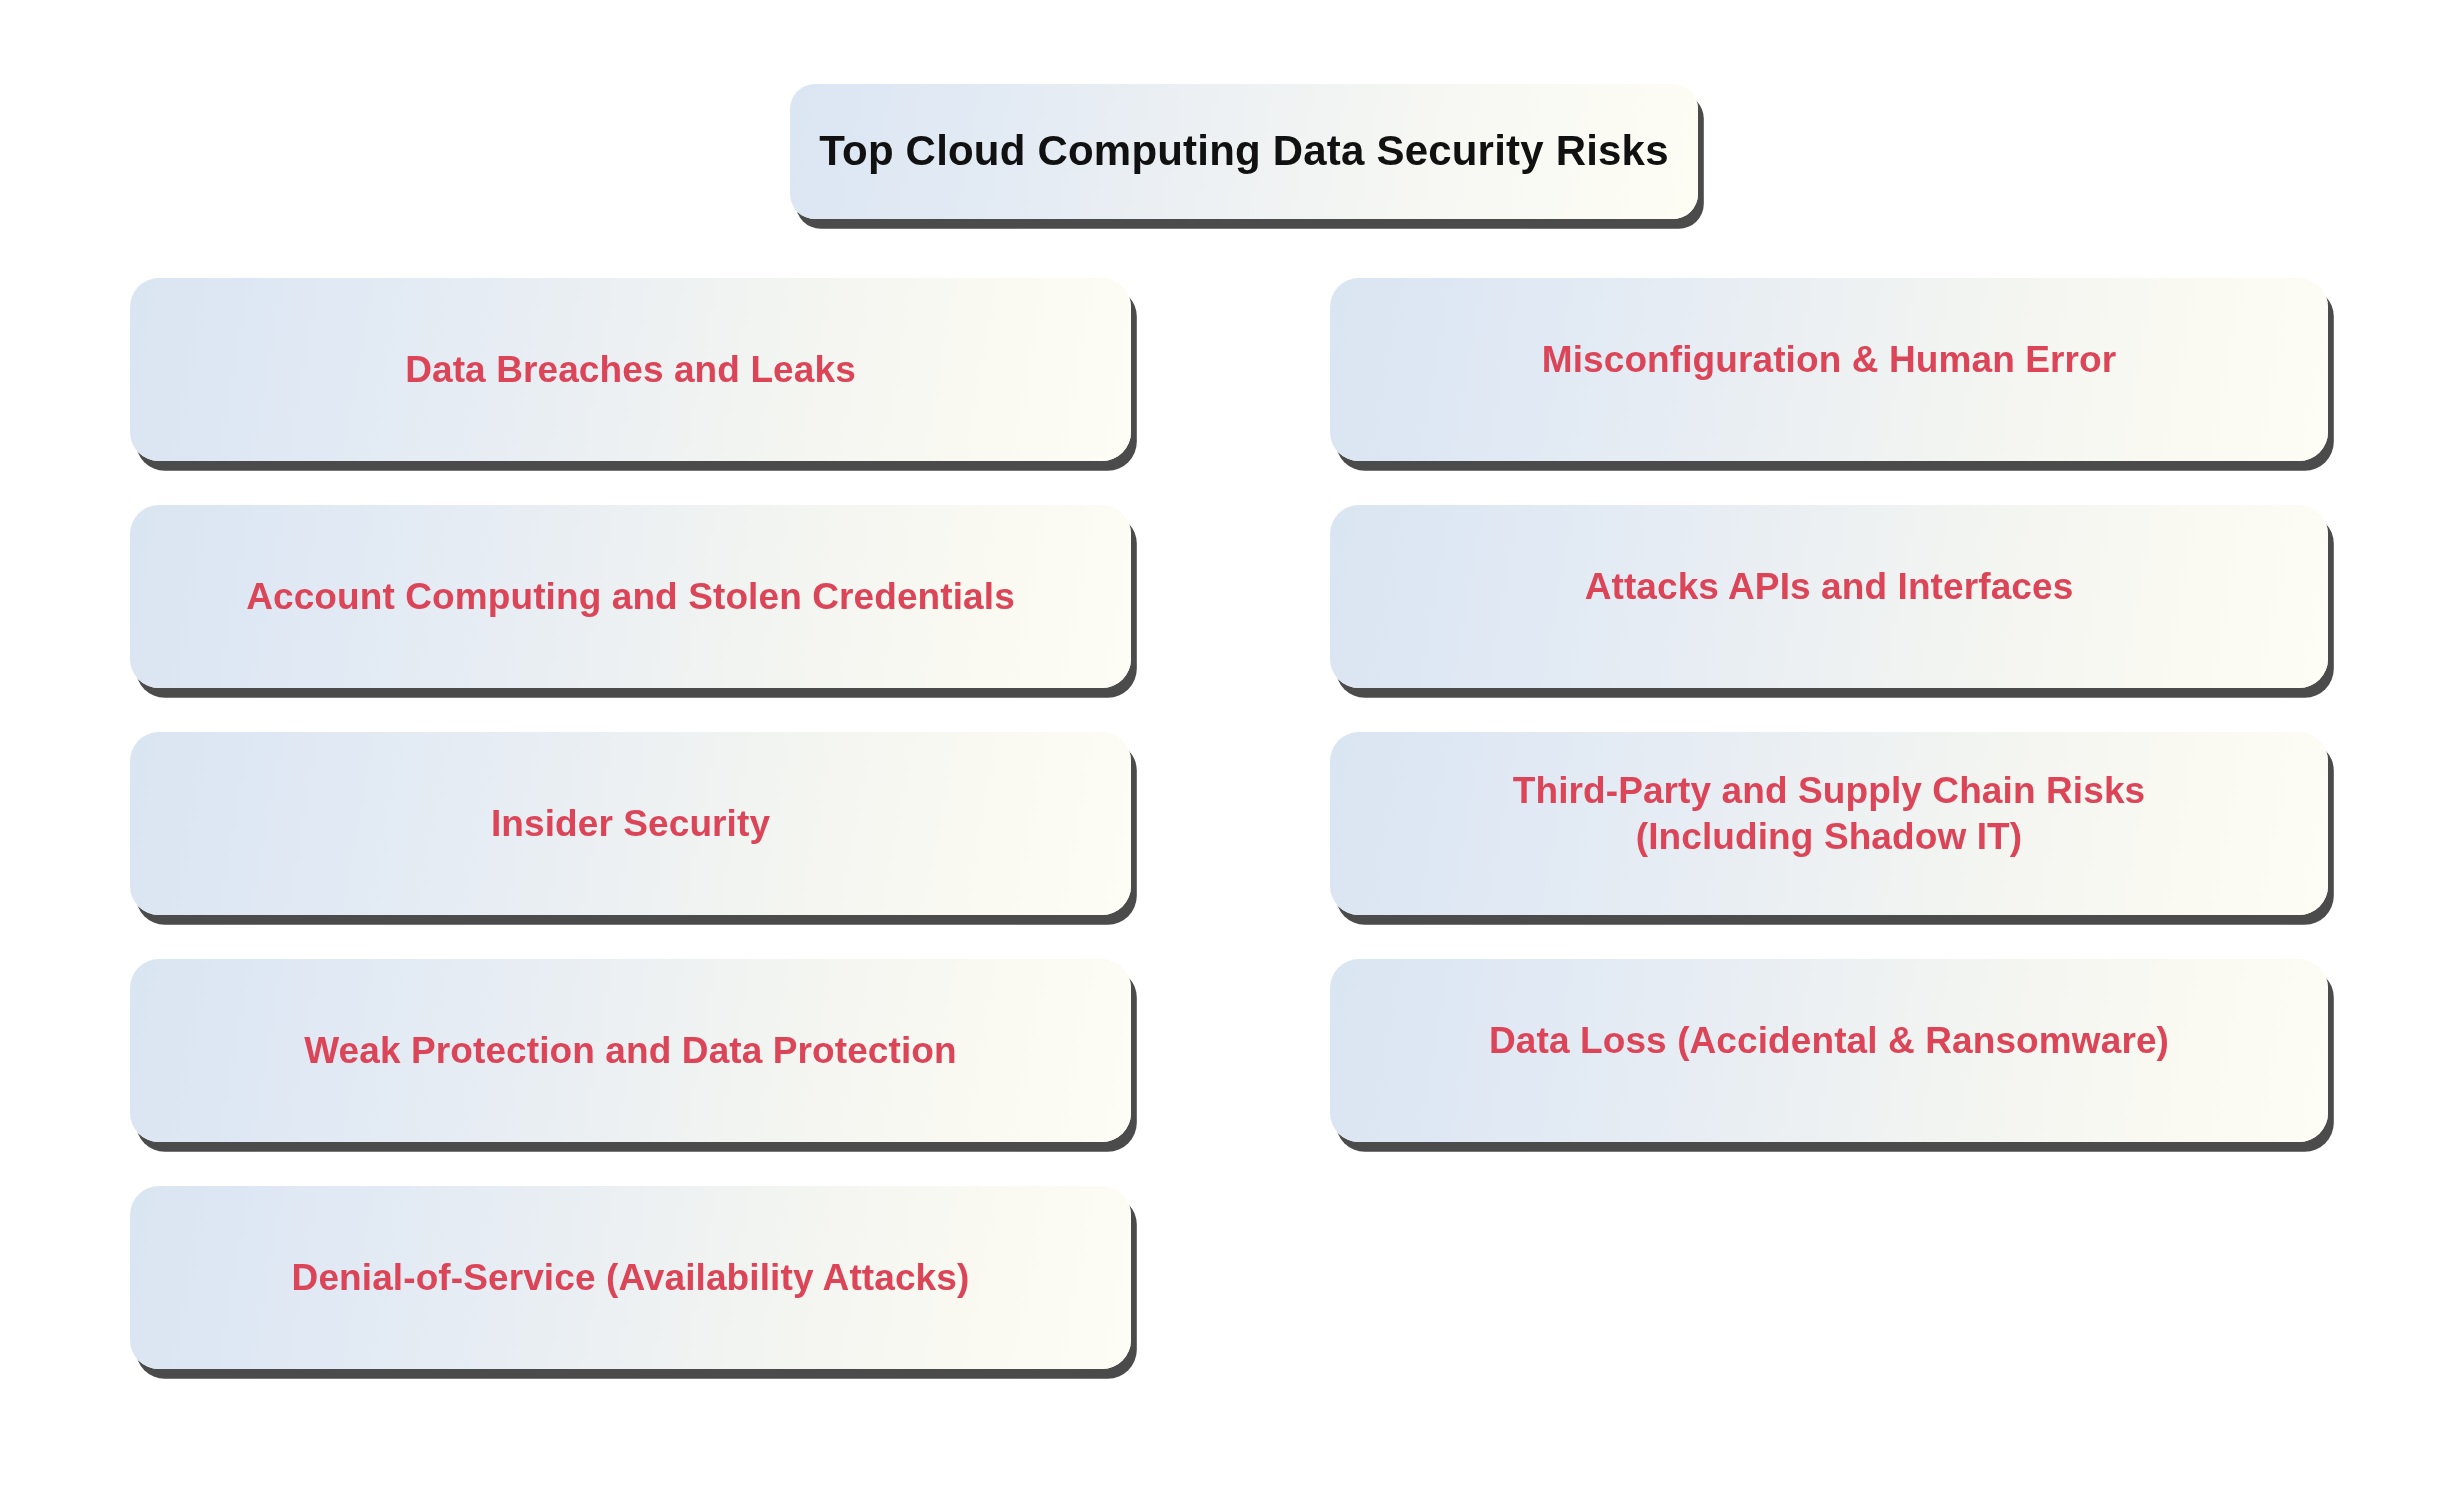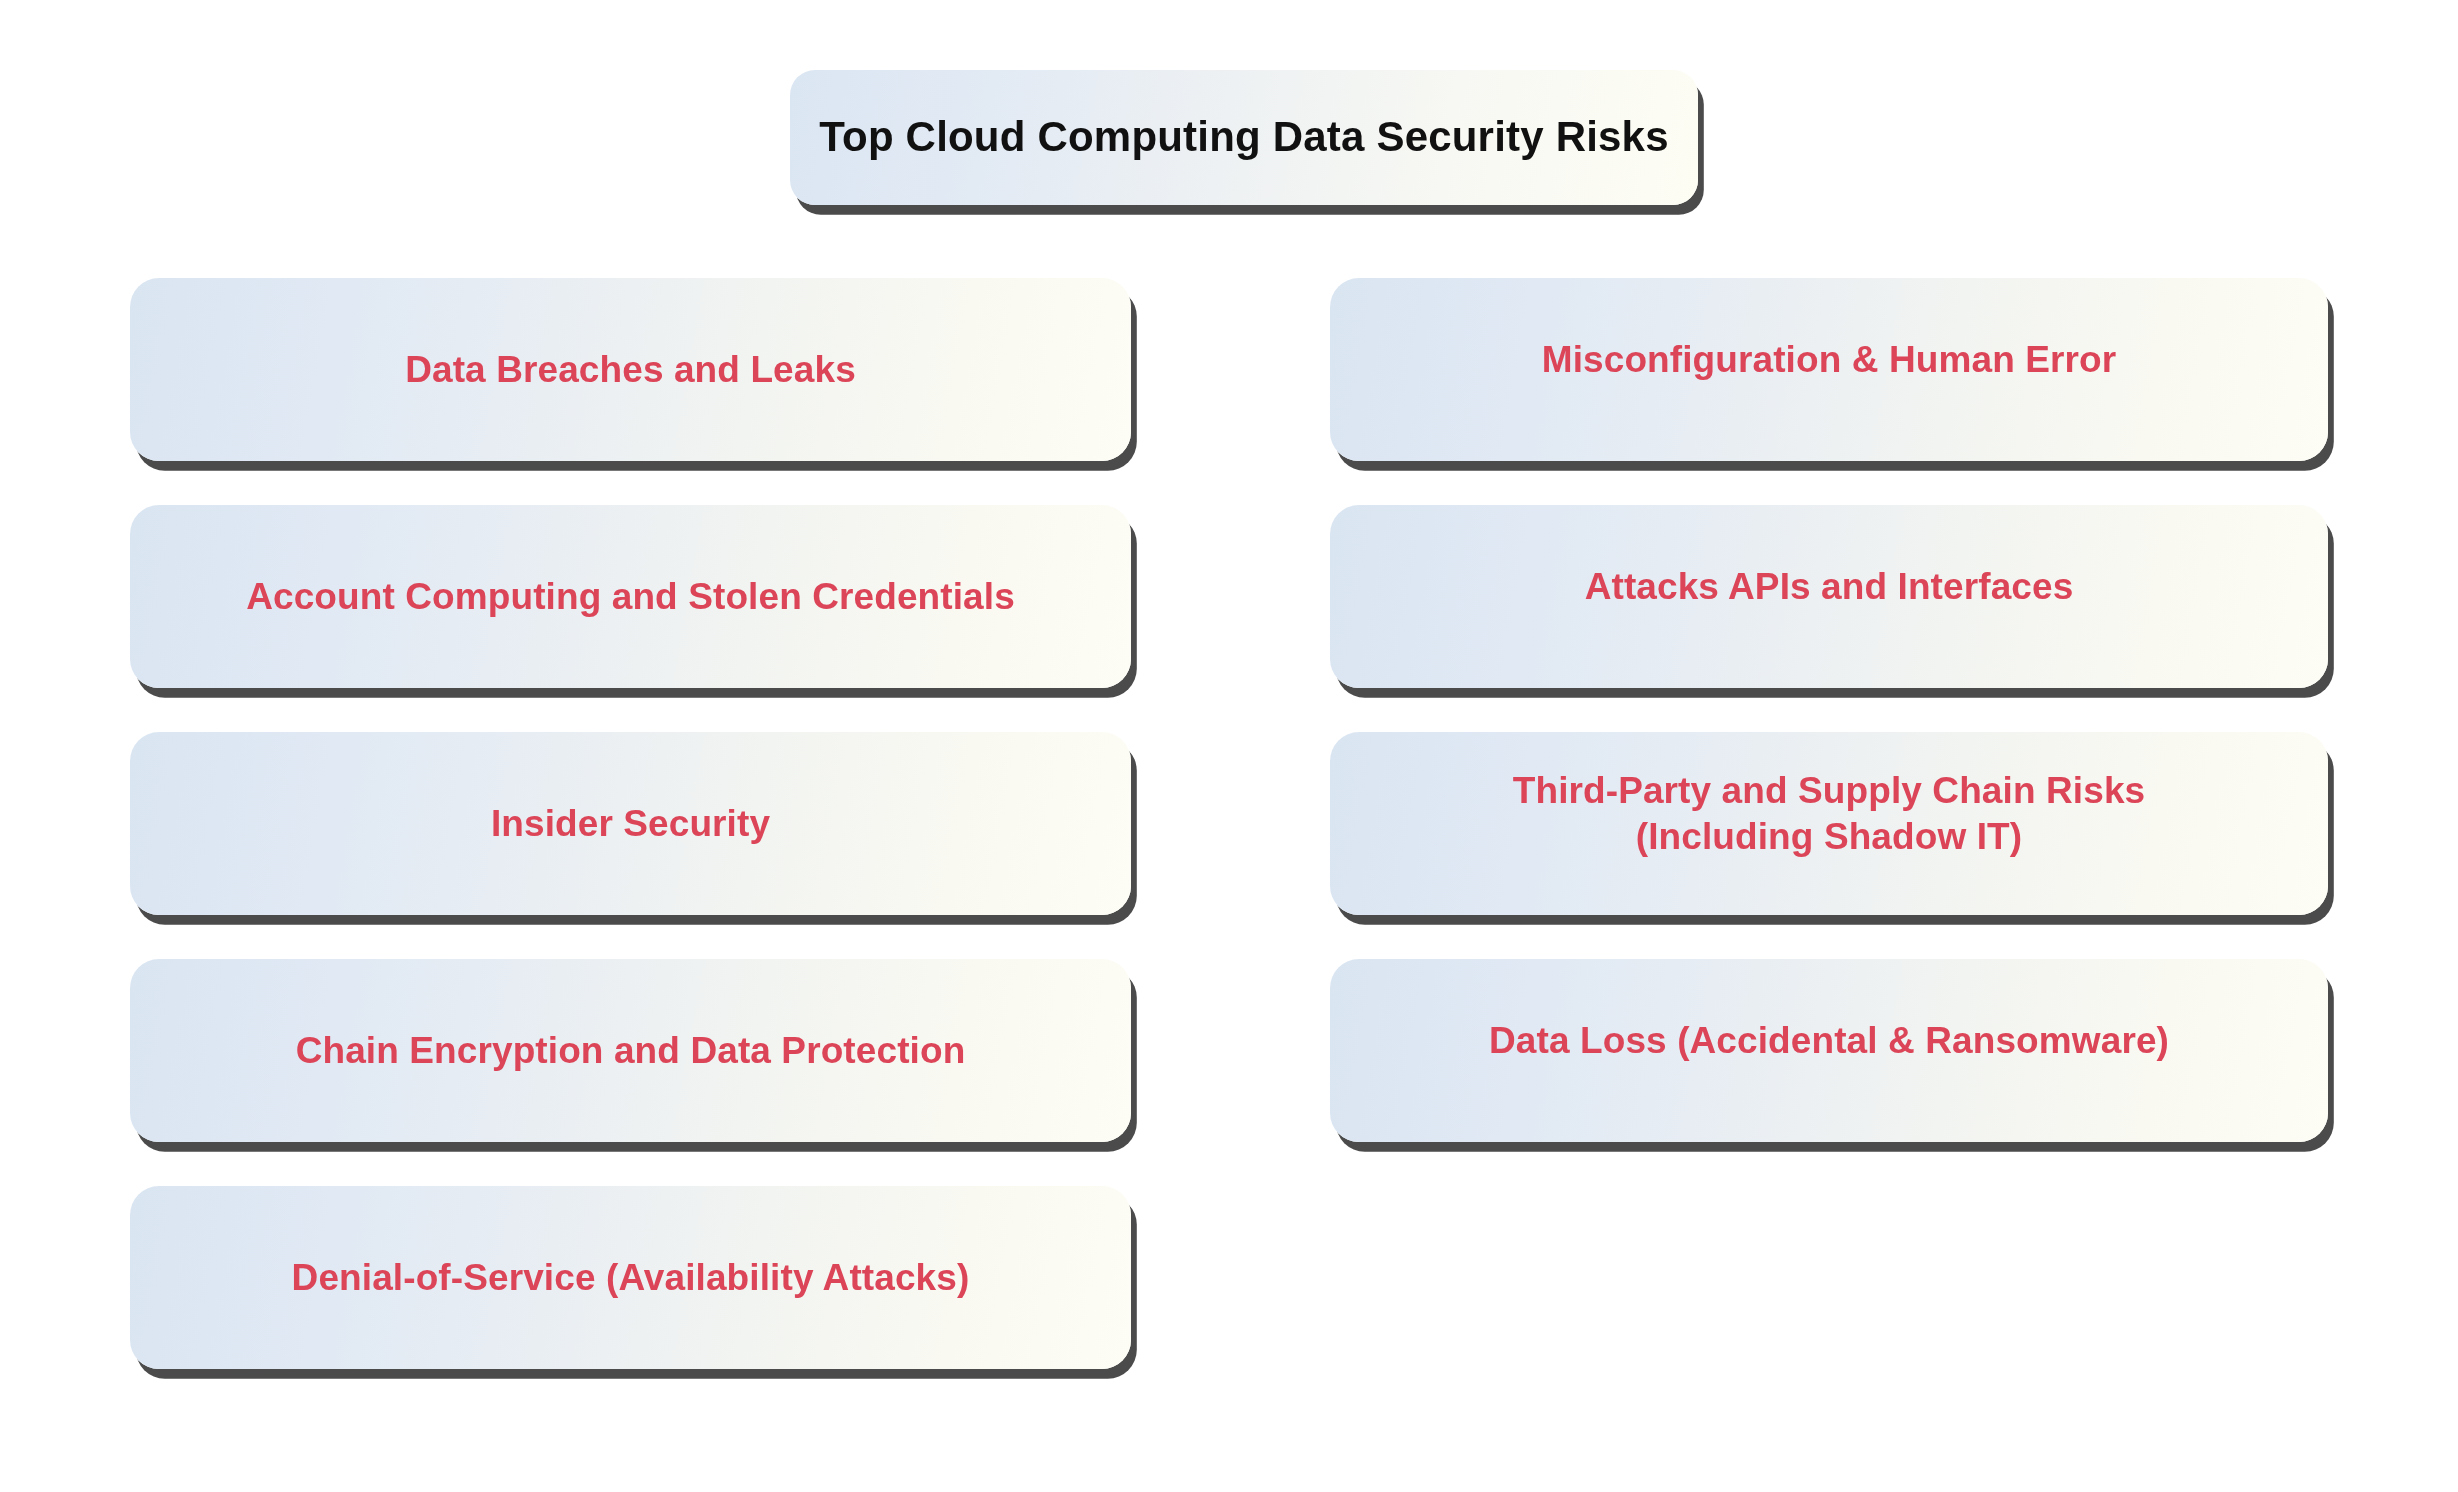--- a/index.html
+++ b/index.html
@@ -20,21 +20,21 @@
     position: relative;
     width: 2458px;
     height: 1493px;
     background: #ffffff;
   }
 
   
   .title-wrap {
     position: absolute;
     left: 790px;
-    top: 70px;
+    top: 84px;
     width: 908px;
     height: 135px;
   }
 
   .title-card {
     position: absolute;
     left: 0;
     top: 0;
     width: 908px;
     height: 135px;
@@ -133,21 +133,21 @@
       <div class="risk-card">
         <div class="risk-label">Data Breaches and Leaks</div>
       </div>
       <div class="risk-card">
         <div class="risk-label">Account Computing and Stolen Credentials</div>
       </div>
       <div class="risk-card">
         <div class="risk-label">Insider Security</div>
       </div>
       <div class="risk-card">
-        <div class="risk-label">Chain Encryption and Data Protection</div>
+        <div class="risk-label">Weak Protection and Data Protection</div>
       </div>
       <div class="risk-card">
         <div class="risk-label">Denial-of-Service (Availability Attacks)</div>
       </div>
     </div>
 
     <div class="column column-right">
       <div class="risk-card">
         <div class="risk-label">Misconfiguration &amp; Human Error</div>
       </div>

